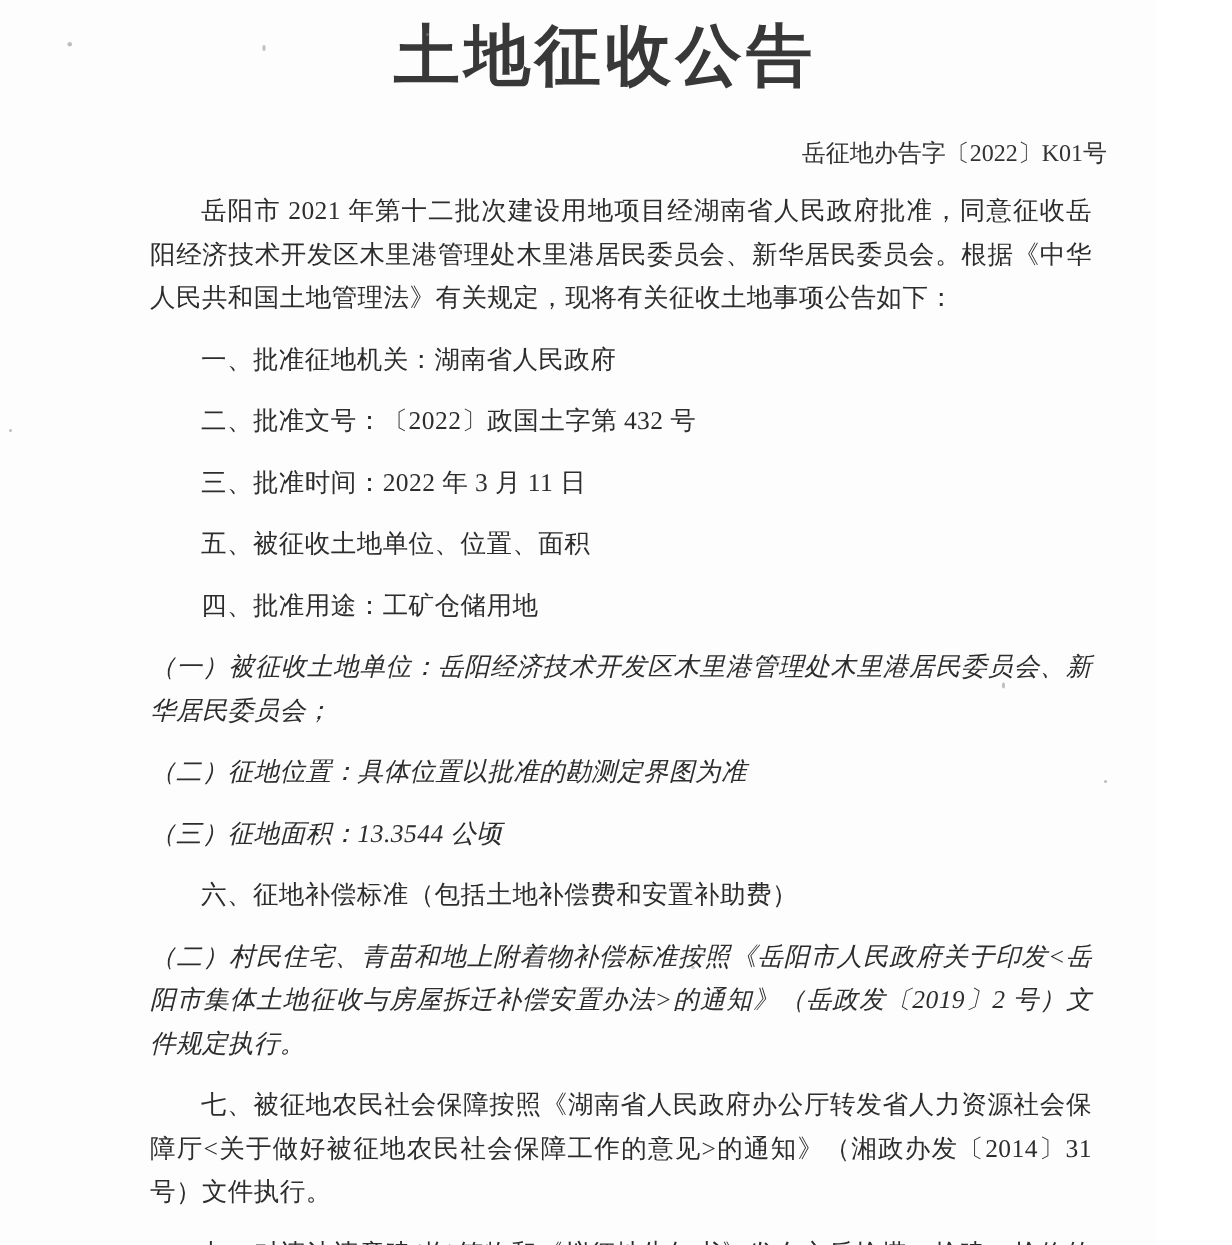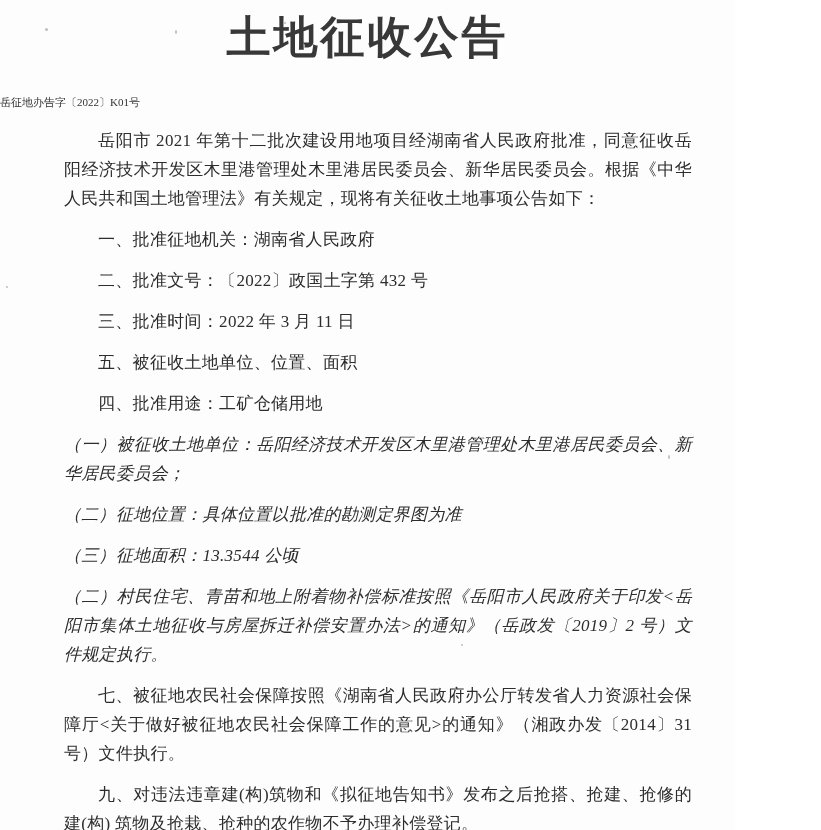--- a/index.html
+++ b/index.html
@@ -8,35 +8,37 @@
     background: #ffffff;
     font-family: "Liberation Serif", "DejaVu Serif", serif;
     overflow: hidden;
   }
   .page {
     position: relative;
     width: 735px; height: 830px;
     background: #fdfdfd;
     color: #2d2d2d;
     overflow: hidden;
+    padding-left: 36px;
   }
   .title {
     margin: 0;
     padding-top: 10px;
     text-align: center;
     font-size: 44px;
     line-height: 56px;
     font-weight: bold;
     letter-spacing: 3px;
     color: #383838;
   }
   .doc-number {
     margin-top: 25px;
     padding-right: 33px;
-    font-size: 11px;
+    text-align: right;
+    font-size: 16px;
     line-height: 23px;
     color: #333333;
   }
   .content {
     margin: 8px 31px 0 52px;
     font-size: 17px;
     line-height: 29px;
     text-align: justify;
     letter-spacing: 0.3px;
     color: #2d2d2d;
@@ -63,20 +65,21 @@
   <div class="content">
     <p class="para indent">岳阳市 2021 年第十二批次建设用地项目经湖南省人民政府批准，同意征收岳阳经济技术开发区木里港管理处木里港居民委员会、新华居民委员会。根据《中华人民共和国土地管理法》有关规定，现将有关征收土地事项公告如下：</p>
     <p class="para indent">一、批准征地机关：湖南省人民政府</p>
     <p class="para indent">二、批准文号：〔2022〕政国土字第 432 号</p>
     <p class="para indent">三、批准时间：2022 年 3 月 11 日</p>
     <p class="para indent">五、被征收土地单位、位置、面积</p>
     <p class="para indent">四、批准用途：工矿仓储用地</p>
     <p class="para flush">（一）被征收土地单位：岳阳经济技术开发区木里港管理处木里港居民委员会、新华居民委员会；</p>
     <p class="para flush">（二）征地位置：具体位置以批准的勘测定界图为准</p>
     <p class="para flush">（三）征地面积：13.3544 公顷</p>
+    <p class="para indent">六、征地补偿标准（包括土地补偿费和安置补助费）</p>
     <p class="para flush">（二）村民住宅、青苗和地上附着物补偿标准按照《岳阳市人民政府关于印发&lt;岳阳市集体土地征收与房屋拆迁补偿安置办法&gt;的通知》（岳政发〔2019〕2 号）文件规定执行。</p>
     <p class="para indent">七、被征地农民社会保障按照《湖南省人民政府办公厅转发省人力资源社会保障厅&lt;关于做好被征地农民社会保障工作的意见&gt;的通知》（湘政办发〔2014〕31 号）文件执行。</p>
     <p class="para indent">九、对违法违章建(构)筑物和《拟征地告知书》发布之后抢搭、抢建、抢修的建(构) 筑物及抢栽、抢种的农作物不予办理补偿登记。</p>
   </div>
 
   <i class="speck" style="left:45px;  top:28px;  width:3px; height:3px;"></i>
   <i class="speck" style="left:175px; top:30px;  width:2px; height:4px;"></i>
   <i class="speck" style="left:284px; top:22px;  width:2px; height:2px;"></i>
   <i class="speck" style="left:6px;   top:286px; width:2px; height:2px;"></i>
   <i class="speck" style="left:422px; top:196px; width:2px; height:2px;"></i>

